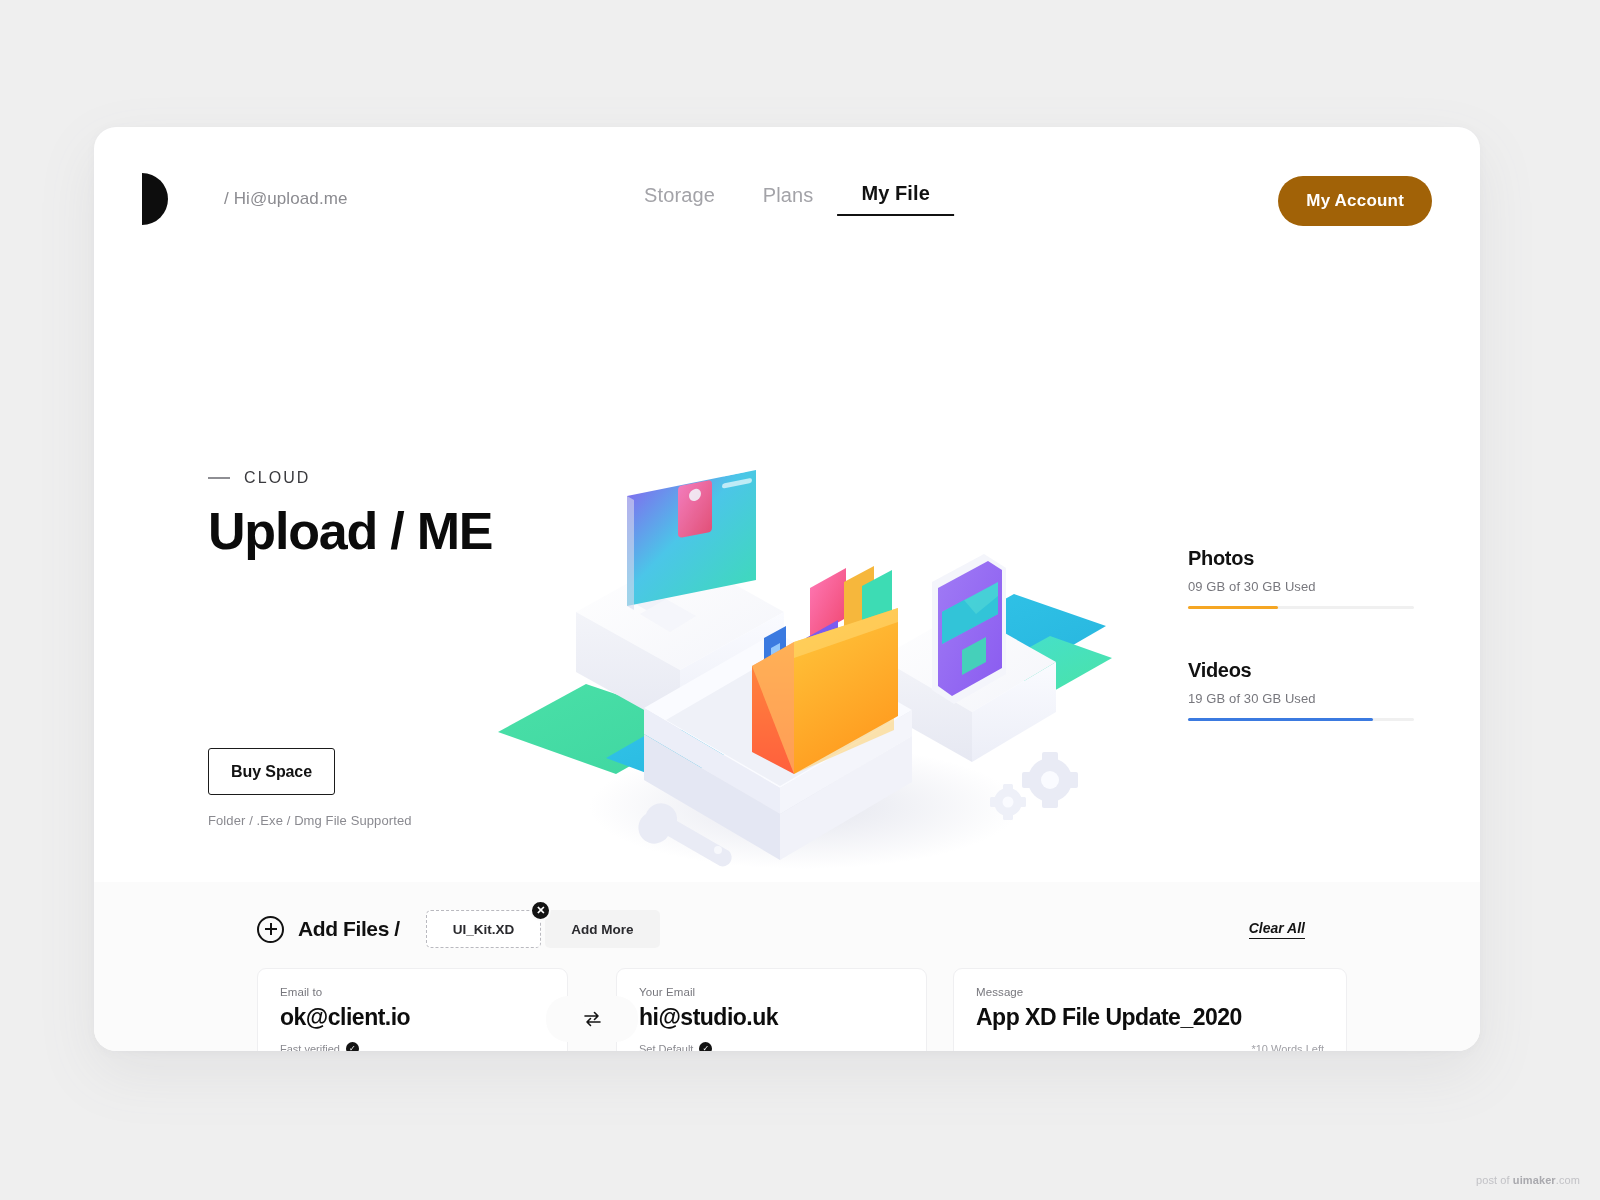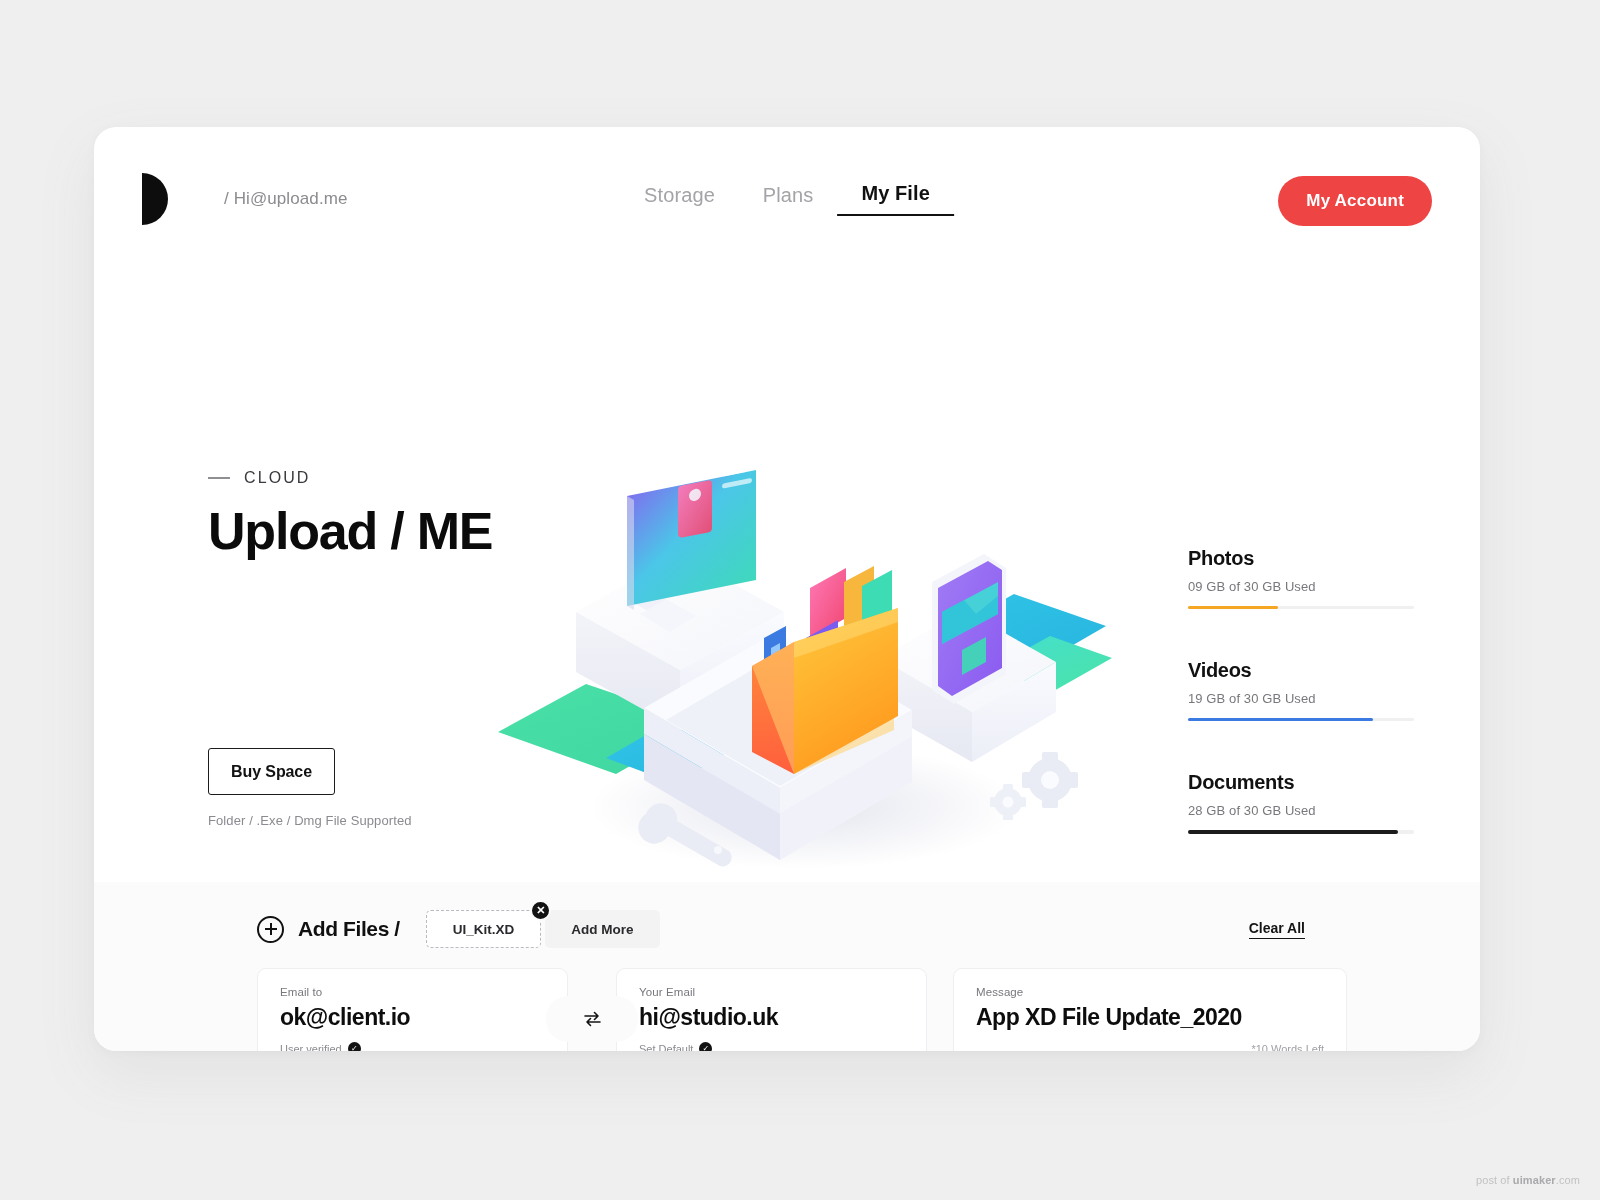--- a/index.html
+++ b/index.html
@@ -44,21 +44,21 @@
   }
   .nav-item {
     font-size: 20px; color: #a3a3a8; padding: 0 24px 9px 24px;
     letter-spacing: .1px; cursor: pointer; background: none; border: none;
     font-family: inherit;
   }
   .nav-item.active { color: #111; font-weight: 700; border-bottom: 2.5px solid #111; }
 
   .account-btn {
     position: absolute; right: 48px; top: 49px;
-    background: #ef4444; color: #fff;
+    background: #a16207; color: #fff;
     border: none; border-radius: 26px;
     padding: 0 28px; height: 50px;
     font-size: 17px; font-weight: 600; letter-spacing: .2px;
     cursor: pointer; font-family: inherit;
   }
 
   
   .hero { position: absolute; left: 0; top: 150px; width: 100%; height: 605px; }
 
   .eyebrow {
@@ -159,21 +159,21 @@
   .addmore-btn {
     margin-left: 4px;
     height: 38px; padding: 0 26px;
     background: #f3f3f3; border: none; border-radius: 5px;
     font-size: 13.5px; font-weight: 600; color: #2a2a2e;
     cursor: pointer; font-family: inherit;
   }
   .clearall {
     position: absolute; right: 175px; top: 38px;
     font-size: 14px; font-weight: 600; color: #141414;
-    border-bottom: 1.4px solid #141414; padding-bottom: 2px; cursor: pointer;
+    border-bottom: 1.4px solid #141414; padding-bottom: 2px; cursor: pointer; font-style: italic;
   }
 
   
   .fields {
     position: absolute; left: 163px; top: 86px;
     display: flex; align-items: flex-end;
   }
   .field-card {
     position: relative;
     background: #fff; border: 1px solid #efeff1; border-radius: 9px;
@@ -422,27 +422,20 @@
         </div>
 
         <div class="stat">
           <div class="stat-title">Videos</div>
           <div class="stat-sub">19 GB of 30 GB Used</div>
           <div class="bar-track">
             <div class="bar-fill" style="width: 82%; background: rgb(59, 122, 224);"></div>
           </div>
         </div>
 
-        <div class="stat doc">
-          <div class="stat-title">Documents</div>
-          <div class="stat-sub">28 GB of 30 GB Used</div>
-          <div class="bar-track">
-            <div class="bar-fill" style="width: 93%; background: rgb(28, 28, 28);"></div>
-          </div>
-        </div>
       </div>
     </div>
 
     <div class="panel">
 
       <div class="addfiles-row">
         <span class="plus-icon"></span>
         <span class="addfiles-label">Add Files /</span>
 
         <div class="chip-group">
@@ -455,21 +448,21 @@
       </div>
 
       <div class="clearall">Clear All</div>
 
       <div class="fields">
 
         <div class="field-card to">
           <div class="field-label">Email to</div>
           <div class="field-value">ok@client.io</div>
           <div class="field-foot">
-            <span>User verified</span>
+            <span>Fast verified</span>
             <span class="check-badge">✓</span>
           </div>
           <span class="notch l"></span>
         </div>
 
         <div class="swap-gap">
           <button class="swap-btn">
             <svg width="19" height="16" viewBox="0 0 19 16" fill="none">
               <path d="M2 5h13M11.5 1.5 15 5l-3.5 3.5" stroke="#141414" stroke-width="1.6" stroke-linecap="round" stroke-linejoin="round"></path>
               <path d="M17 11H4M7.5 14.5 4 11l3.5-3.5" stroke="#141414" stroke-width="1.6" stroke-linecap="round" stroke-linejoin="round"></path>

